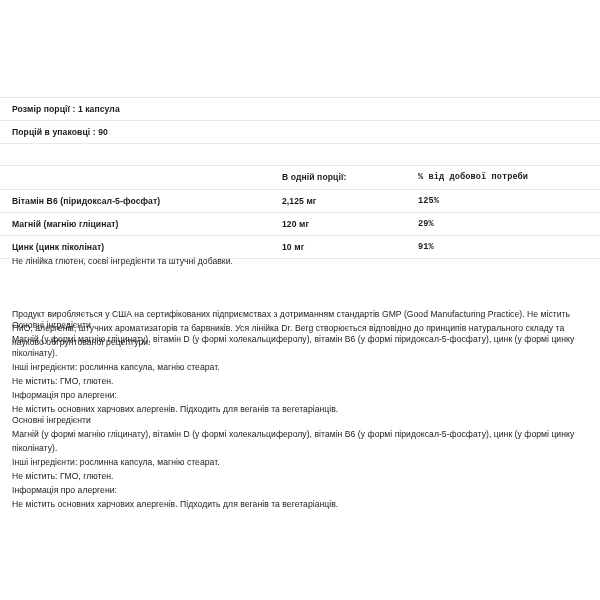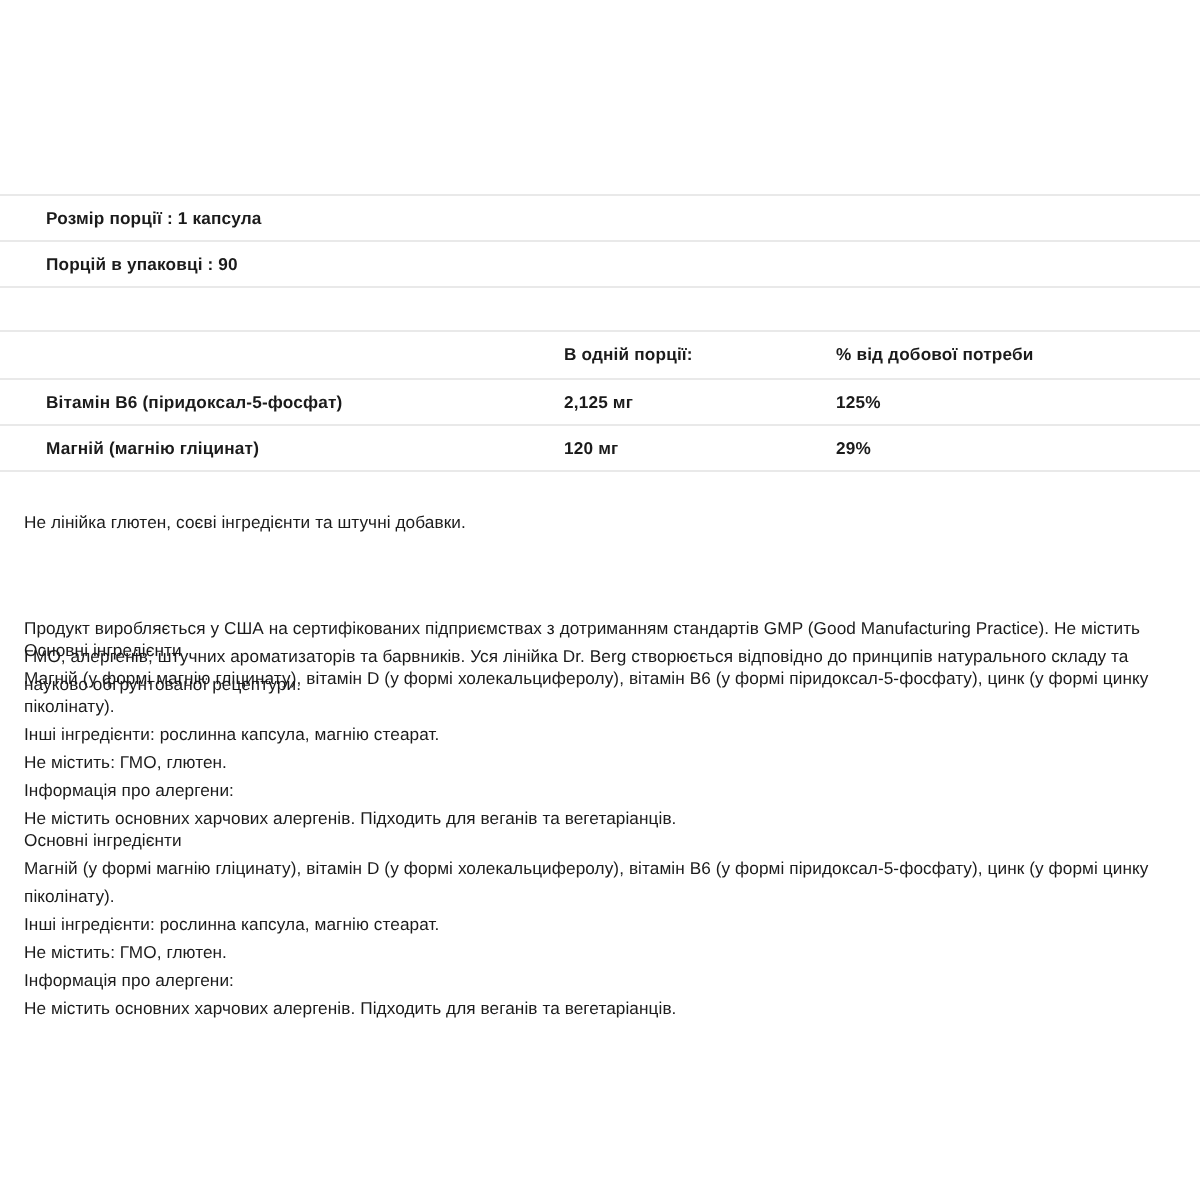--- a/index.html
+++ b/index.html
@@ -44,23 +44,23 @@
     padding: 0;
     vertical-align: middle;
     font-size: 8.6px;
     font-weight: bold;
     letter-spacing: 0.01em;
     color: #1b1b1b;
     height: 22px;
     line-height: 22px;
     box-sizing: border-box;
   }
-  .facts td.c1 { width: 282px; padding-left: 23px; }
+  .facts td.c1 { width: 282px; padding-left: 12px; }
   .facts td.c2 { width: 136px; margin-left: 12px; }
-  .facts td.c3 { width: 182px; }
+  .facts td.c3 { width: 182px; font-family: Liberation Mono, monospace; }
 
   .facts tr.spacer td {
     height: 22px;
     border: 0;
   }
   .facts tr.spacer {
     border-bottom: 1px solid #e9e9e9;
     border-top: 0;
   }
   .facts tr.headrow td { height: 23px; line-height: 23px; }
@@ -123,20 +123,25 @@
         <td class="c2">2,125 мг</td>
         <td class="c3">125%</td>
       </tr>
 
       <tr>
         <td class="c1">Магній (магнію гліцинат)</td>
         <td class="c2">120 мг</td>
         <td class="c3">29%</td>
       </tr>
 
+      <tr>
+        <td class="c1">Цинк (цинк піколінат)</td>
+        <td class="c2">10 мг</td>
+        <td class="c3">91%</td>
+      </tr>
     </tbody>
   </table>
 
   <div class="copy block-free">
     <p>Не лінійка глютен, соєві інгредієнти та штучні добавки.</p>
   </div>
 
   <div class="copy block-gmp">
     <p>Продукт виробляється у США на сертифікованих підприємствах з дотриманням стандартів GMP (Good Manufacturing Practice). Не містить ГМО, алергенів, штучних ароматизаторів та барвників. Уся лінійка Dr. Berg створюється відповідно до принципів натурального складу та науково обґрунтованої рецептури.</p>
   </div>

